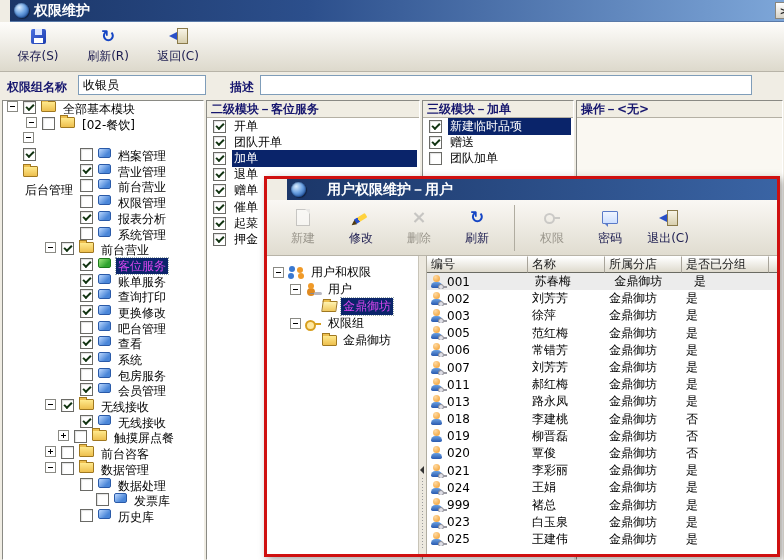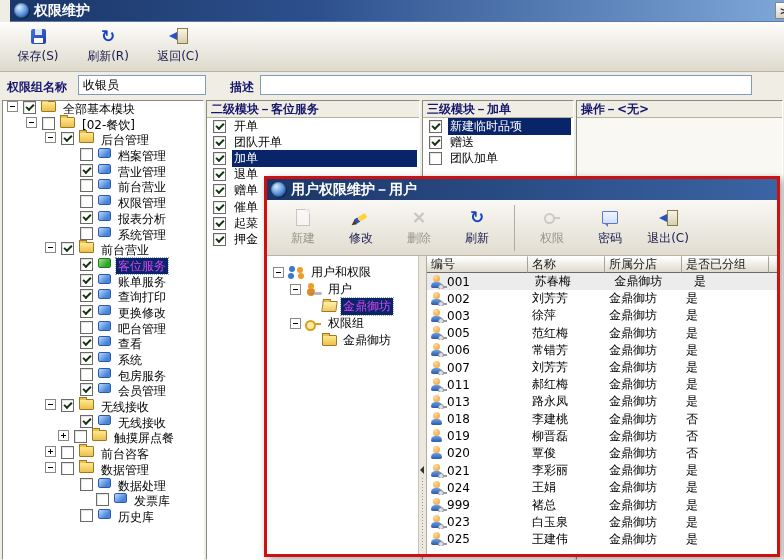--- a/index.html
+++ b/index.html
@@ -132,21 +132,21 @@
   .icon-key-gold{width:17px;height:12px;}
   .icon-key-gold::before{content:"";position:absolute;left:0;top:2px;width:7px;height:7px;
     border:2px solid #d8a020;border-radius:50%;background:#ffe8a0;}
   .icon-key-gold::after{content:"";position:absolute;left:10px;top:5px;width:6px;height:2px;background:#d8a020;
     box-shadow:3px 2px 0 -1px #d8a020;}
 
   
   .dialog{position:absolute;left:264px;top:176px;width:516px;height:381px;z-index:10;
     border:3px solid #cf1010;background:#f0ede4;box-sizing:border-box;box-shadow:3px 3px 8px rgba(0,0,0,.35);}
   .dtitle{height:21px;background:linear-gradient(90deg,#1b3668,#3a64a4);color:#fff;font-weight:bold;
-    font-size:14px;display:flex;align-items:center;gap:5px;padding-left:4px;}
+    font-size:14px;display:flex;align-items:center;gap:21px;padding-left:4px;margin-left:20px;}
   .dtoolbar{height:56px;background:linear-gradient(#faf8f4,#e0dcd0);border-bottom:1px solid #b8b4a8;
     display:flex;align-items:center;padding-left:12px;gap:10px;box-sizing:border-box;}
   .dbtn{display:flex;flex-direction:column;align-items:center;gap:3px;width:48px;cursor:pointer;}
   .dbtn.disabled{cursor:default;}
   .dbtn.disabled .dlabel{color:#9a968c;}
   .dbtn.disabled .ic{filter:grayscale(1);opacity:.55;}
   .dsep{width:1px;height:46px;background:#b0aca0;margin:0 3px;flex:none;}
 
   .dcontent{position:absolute;left:0;top:77px;right:0;bottom:0;display:flex;}
   .dtree{width:152px;background:#fff;padding-top:8px;box-sizing:border-box;border-right:1px solid #c8c4b8;}
@@ -223,21 +223,21 @@
           <span class="cb on"></span>
           <span class="ic icon-folder"></span>
           <span class="tlabel2">全部基本模块</span>
         </div>
         <div class="trow" style="padding-left: 23px;">
           <span class="exp"></span>
           <span class="cb"></span>
           <span class="ic icon-folder"></span>
           <span class="tlabel2">[02-餐饮]</span>
         </div>
-        <div class="trow" style="padding-left: 42px;">
+        <div class="trow" style="padding-left: 20px; flex-direction: column;">
           <span class="exp"></span>
           <span class="cb on"></span>
           <span class="ic icon-folder"></span>
           <span class="tlabel2">后台管理</span>
         </div>
         <div class="trow" style="padding-left: 61px;">
           <span class="expsp"></span>
           <span class="cb"></span>
           <span class="ic icon-module"></span>
           <span class="tlabel2">档案管理</span>

